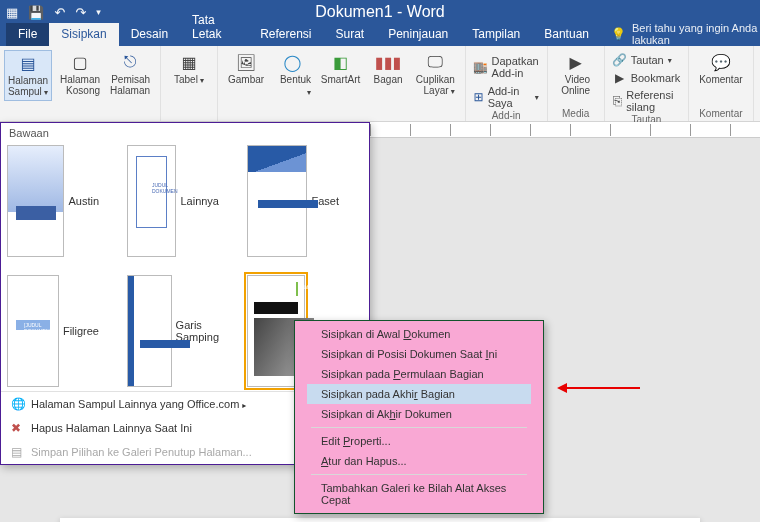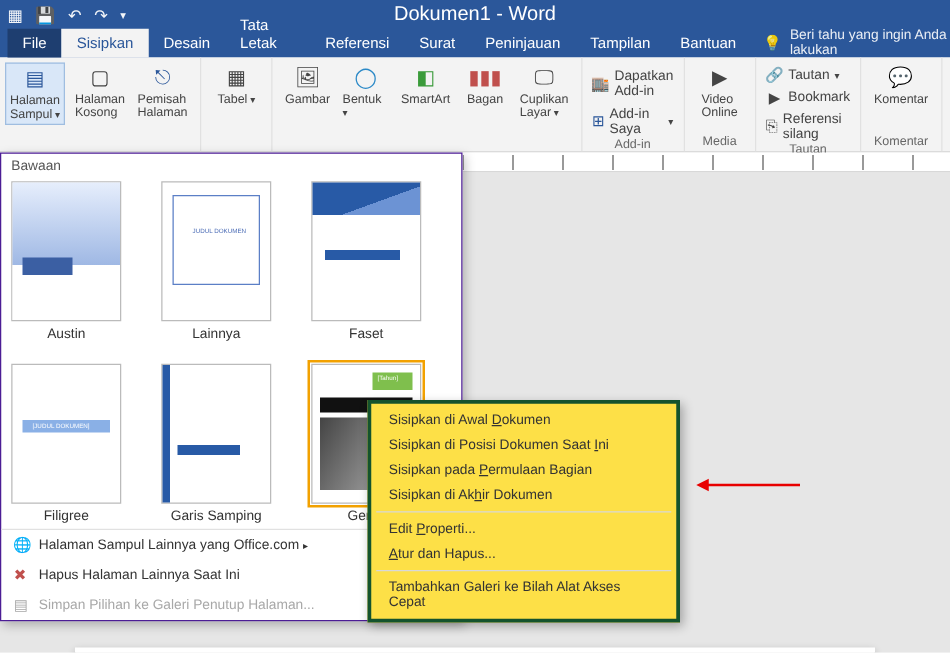--- a/index.html
+++ b/index.html
@@ -17,33 +17,33 @@
 .tell-me { margin-left: 10px; font-size: 11px; opacity: 0.9; display: flex; align-items: center; gap: 6px; }
 .tell-me .bulb { font-size: 12px; }
 
 .ribbon { background: #f3f3f3; border-bottom: 1px solid #d4d4d4; height: 76px; display: flex; }
 .group { border-right: 1px solid #e1e1e1; padding: 4px 8px 0; display: flex; flex-direction: column; position: relative; }
 .group .buttons { display: flex; gap: 6px; flex: 1; align-items: flex-start; }
 .group .group-label { font-size: 10px; color: #666; text-align: center; padding-bottom: 2px; }
 .rbtn { display: flex; flex-direction: column; align-items: center; gap: 2px; font-size: 10px; color: #444; padding: 2px 2px; min-width: 40px; cursor: pointer; }
 .rbtn.large { min-width: 48px; }
 .rbtn .ico { width: 20px; height: 20px; display: flex; align-items: center; justify-content: center; font-size: 16px; }
-.rbtn .lbl { text-align: left; line-height: 1.1; }
+.rbtn .lbl { text-align: right; line-height: 1.1; }
 .rbtn .drop::after { content: " ▾"; font-size: 8px; }
 
 .small-row { display: flex; align-items: center; gap: 4px; font-size: 11px; color: #444; padding: 1px 0; cursor: pointer; }
 .small-row .sico { width: 14px; height: 14px; font-size: 12px; display:inline-flex; align-items:center; justify-content:center; }
 
 .ruler { height: 16px; background: #fff; border-bottom: 1px solid #ccc; position: relative; margin-left: 370px;}
 .ruler-bg { position:absolute; left:0; right:0; top:2px; height:12px; background: repeating-linear-gradient(to right, #999 0 1px, transparent 1px 40px); }
 
 .gallery-panel { position: absolute; left: 0; top: 122px; width: 370px; background: #fff; border: 1px solid #4c1d95; box-shadow: 2px 3px 8px rgba(0,0,0,0.25); z-index: 5; }
 .gallery-header { font-size: 11px; padding: 4px 8px 2px; color: #555; }
 .gallery-body { display: flex; flex-wrap: wrap; padding: 4px 6px; gap: 18px 28px; max-height: 300px; overflow: hidden; }
-.gitem { width: 92px; display: flex; flex-direction: column; align-items: center; gap: 4px; cursor: pointer; }
+.gitem { width: 92px; display: flex; flex-direction: row; align-items: center; gap: 4px; cursor: pointer; }
 .gitem.sel .thumb { outline: 2px solid #f2a100; outline-offset: 1px; }
 .thumb { width: 88px; height: 112px; border: 1px solid #bbb; background: #fff; position: relative; }
 .gitem .cap { font-size: 11px; color: #333; }
 
 
 .th-austin::before { content:""; position:absolute; inset:0; background: linear-gradient(#e6eefc,#9fb8e4 60%,#fff 60%); }
 .th-austin::after { content:""; position:absolute; left:8px; top:60px; width:40px; height:14px; background:#3b5fa3; }
 .th-berleret::before { content:""; position:absolute; left:8px; right:8px; top:10px; height:70px; border:1px solid #5b7fc6; }
 .th-faset::before { content:""; position:absolute; left:0; right:0; top:0; height:26px; background:linear-gradient(160deg,#285aa6 60%,#6c93d4 60%); }
 .th-faset::after { content:""; position:absolute; left:10px; top:54px; width:60px; height:8px; background:#285aa6; }
@@ -53,21 +53,21 @@
 .th-gerak::before { content:""; position:absolute; left:48px; right:6px; top:6px; height:14px; background:#7fbf4d; }
 .th-gerak::after { content:""; position:absolute; left:6px; top:26px; right:6px; height:12px; background:#111; }
 .th-gerak .photo { position:absolute; left:6px; top:42px; width:60px; height:58px; background:linear-gradient(120deg,#444,#aaa); }
 .tiny-label { position:absolute; font-size:5px; color:#4a6bb5; left:8px; }
 
 .gallery-footer { border-top: 1px solid #e1e1e1; }
 .gfoot-row { display:flex; align-items:center; gap:6px; padding: 5px 10px; font-size: 11px; color:#333; cursor:pointer; }
 .gfoot-row.disabled { color:#a8a8a8; cursor:default; }
 .gfoot-row .fico { width:14px; font-size:12px; }
 
-.context-menu { position:absolute; left:294px; top:320px; width:250px; background:#fde047; border:3px solid #14532d; box-shadow:2px 3px 8px rgba(0,0,0,0.3); z-index:10; padding:3px 0; }
+.context-menu { position:absolute; left:294px; top:320px; width:250px; background:#f9a8d4; border:1px solid #14532d; box-shadow:2px 3px 8px rgba(0,0,0,0.3); z-index:10; padding:3px 12px; }
 .cm-item { padding:4px 14px; font-size:11px; color:#333; cursor:pointer; }
 .cm-item.highlight { background:#c8dbef; }
 .cm-sep { height:1px; background:#d8d8d8; margin:3px 4px; }
 
 .arrow { position:absolute; left:560px; top:387px; width:80px; height:2px; background:#e80000; z-index:11; }
 .arrow::before { content:""; position:absolute; left:-8px; top:-4px; border:5px solid transparent; border-right:10px solid #e80000; }
 
 .doc-area { position:absolute; left:0; right:0; top:138px; bottom:0; background:#e6e6e6; z-index:0; }
 .page { position:absolute; left:60px; top:380px; width:640px; height:200px; background:#fff; box-shadow:0 2px 6px rgba(0,0,0,0.2); }
 
@@ -278,20 +278,21 @@
       <span class="fico">▤</span>
       <span>Simpan Pilihan ke Galeri Penutup Halaman...</span>
     </div>
   </div>
 </div>
 
 <div class="context-menu">
   <div class="cm-item">Sisipkan di Awal <u class="access">D</u>okumen</div>
   <div class="cm-item">Sisipkan di Posisi Dokumen Saat <u class="access">I</u>ni</div>
   <div class="cm-item">Sisipkan pada <u class="access">P</u>ermulaan Bagian</div>
+  <div class="cm-item highlight">Sisipkan pada Akhi<u class="access">r</u> Bagian</div>
   <div class="cm-item">Sisipkan di Ak<u class="access">h</u>ir Dokumen</div>
   <div class="cm-sep"></div>
   <div class="cm-item">Edit <u class="access">P</u>roperti...</div>
   <div class="cm-item"><u class="access">A</u>tur dan Hapus...</div>
   <div class="cm-sep"></div>
   <div class="cm-item">Tambahkan Galeri ke Bilah Alat Akses Cepat</div>
 </div>
 
 <div class="arrow"></div>
 

